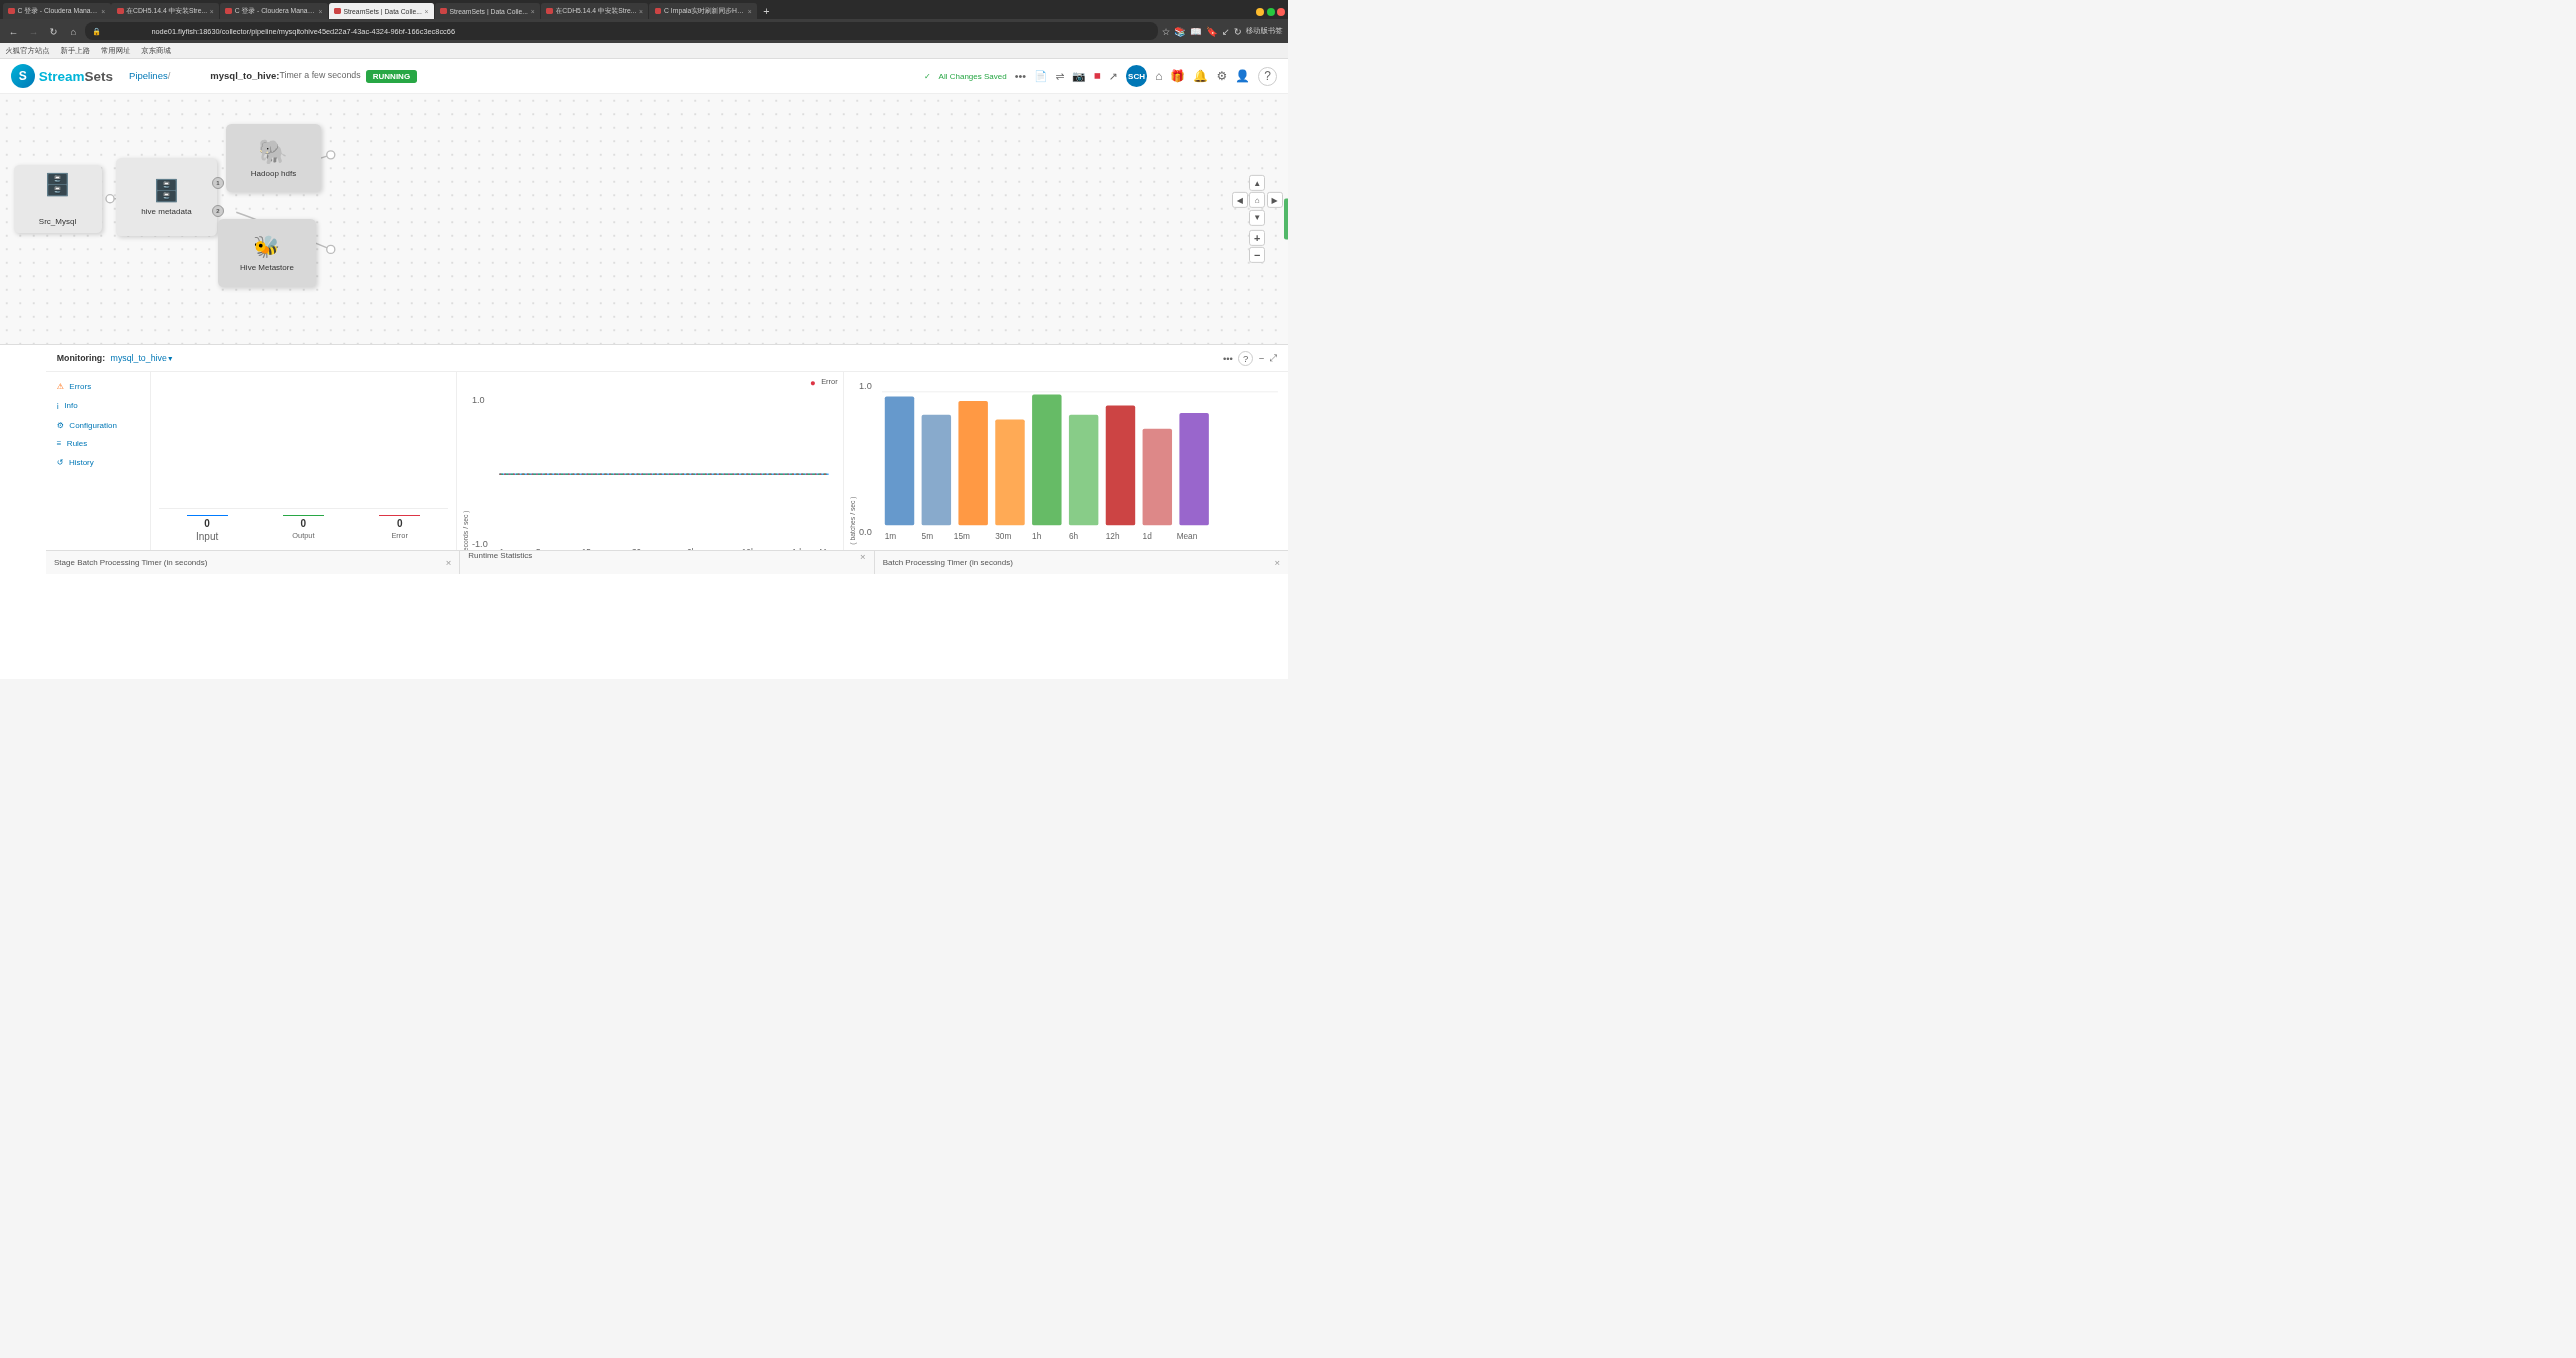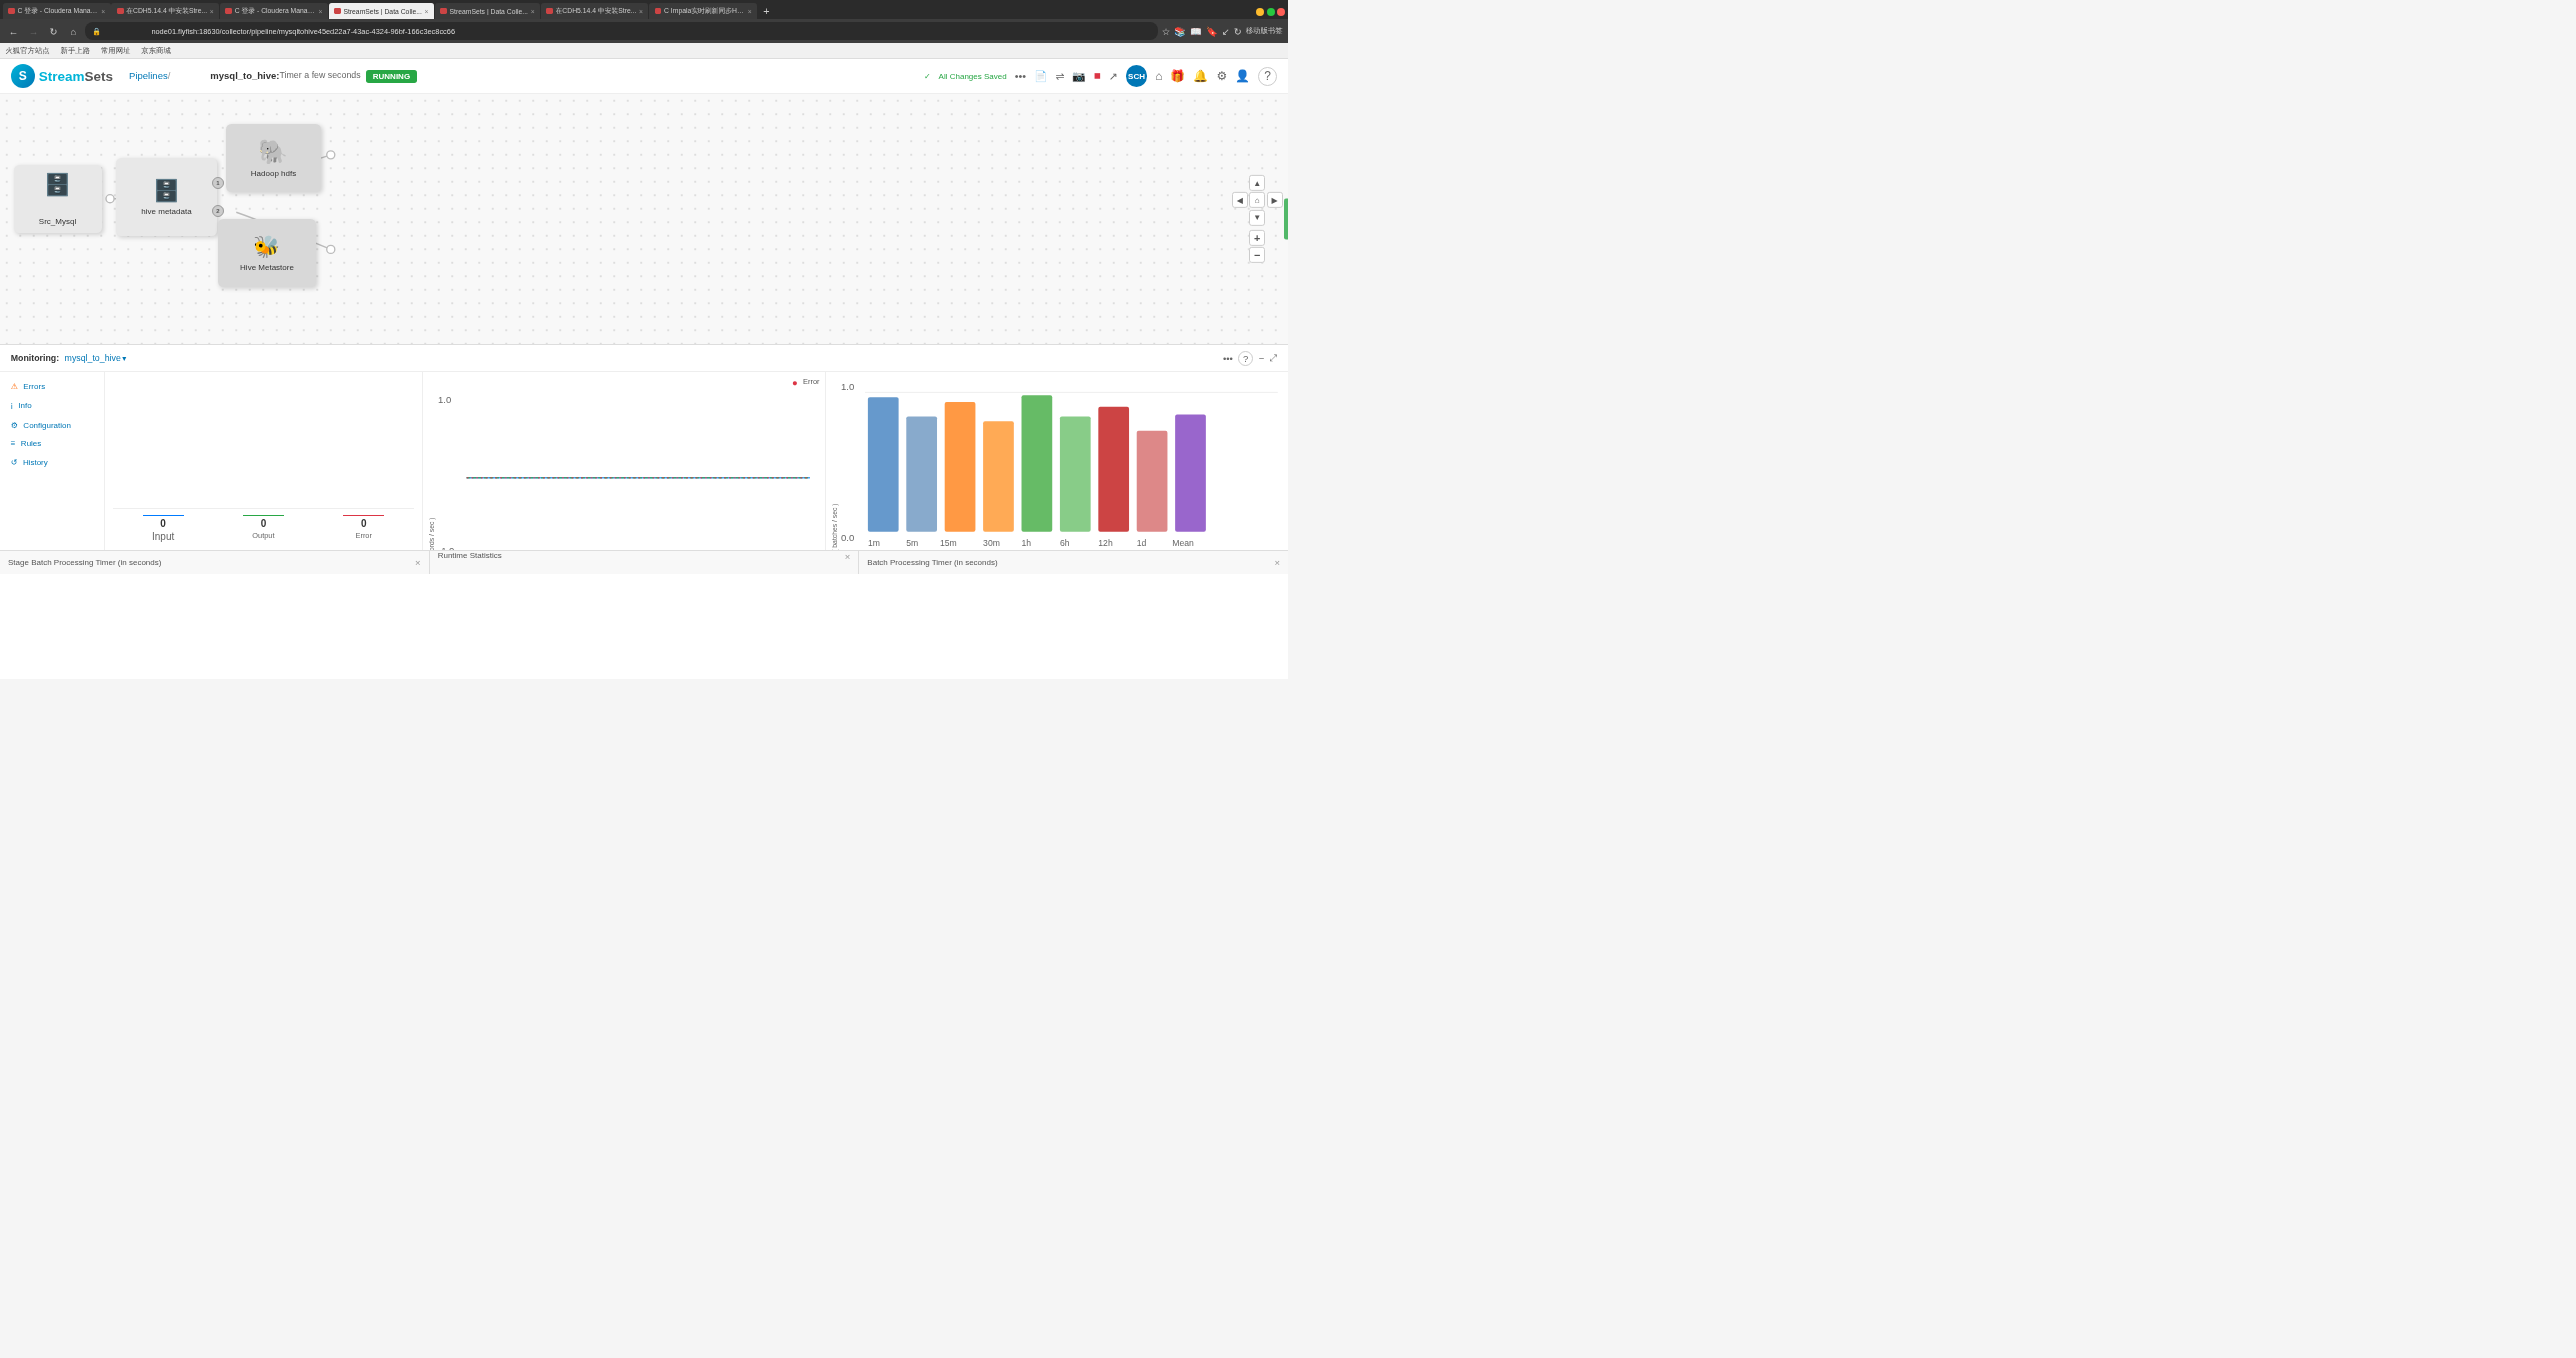--- a/index.html
+++ b/index.html
@@ -182,21 +182,21 @@
       <button style="width:16px;height:16px;background:white;border:0.7px solid #ccc;border-radius:2.7px;display:flex;align-items:center;justify-content:center;cursor:pointer;font-size:8px;color:#555;">▼</button>
       <div style="margin-top:2.7px;">
         <button style="width:16px;height:16px;background:white;border:0.7px solid #ccc;border-radius:2.7px;display:flex;align-items:center;justify-content:center;cursor:pointer;font-size:10.8px;font-weight:bold;color:#555;display:block;margin-bottom:1.4px;">+</button>
         <button style="width:16px;height:16px;background:white;border:0.7px solid #ccc;border-radius:2.7px;display:flex;align-items:center;justify-content:center;cursor:pointer;font-size:10.8px;font-weight:bold;color:#555;">−</button>
       </div>
     </div>
 
     <div style="position:absolute;right:0;top:50%;transform:translateY(-50%);width:4px;height:41px;background:#28a745;border-radius:2px 0 0 2px;opacity:0.8;"></div>
   </div>
 
-  <div style="height:230px;background:white;border-top:1.4px solid #ddd;display:flex;flex-direction:column;">
+  <div style="height:230px;background:white;border-top:1.4px solid #ddd;display:flex;flex-direction:column;padding-left:46px;">
 
     <div style="display:flex;align-items:center;padding:5.4px 10.8px;border-bottom:0.7px solid #eee;height:27px;">
       <span style="font-size:8.8px;font-weight:600;color:#333;">Monitoring:</span>
       <span style="color:#0077b6;font-size:8.8px;margin-left:5.4px;cursor:pointer;">mysql_to_hive</span>
       <span style="color:#0077b6;font-size:8px;cursor:pointer;margin-left:1.4px;">▾</span>
       <div style="margin-left:auto;display:flex;align-items:center;gap:5.4px;">
         <button style="background:none;border:none;color:#666;cursor:pointer;font-size:9.5px;">•••</button>
         <button style="background:none;border:none;color:#666;cursor:pointer;font-size:9.5px;border:0.7px solid #ccc;border-radius:50%;width:15px;height:15px;">?</button>
         <button style="background:none;border:none;color:#666;cursor:pointer;font-size:9.5px;">−</button>
         <button style="background:none;border:none;color:#666;cursor:pointer;font-size:9.5px;">⤢</button>

